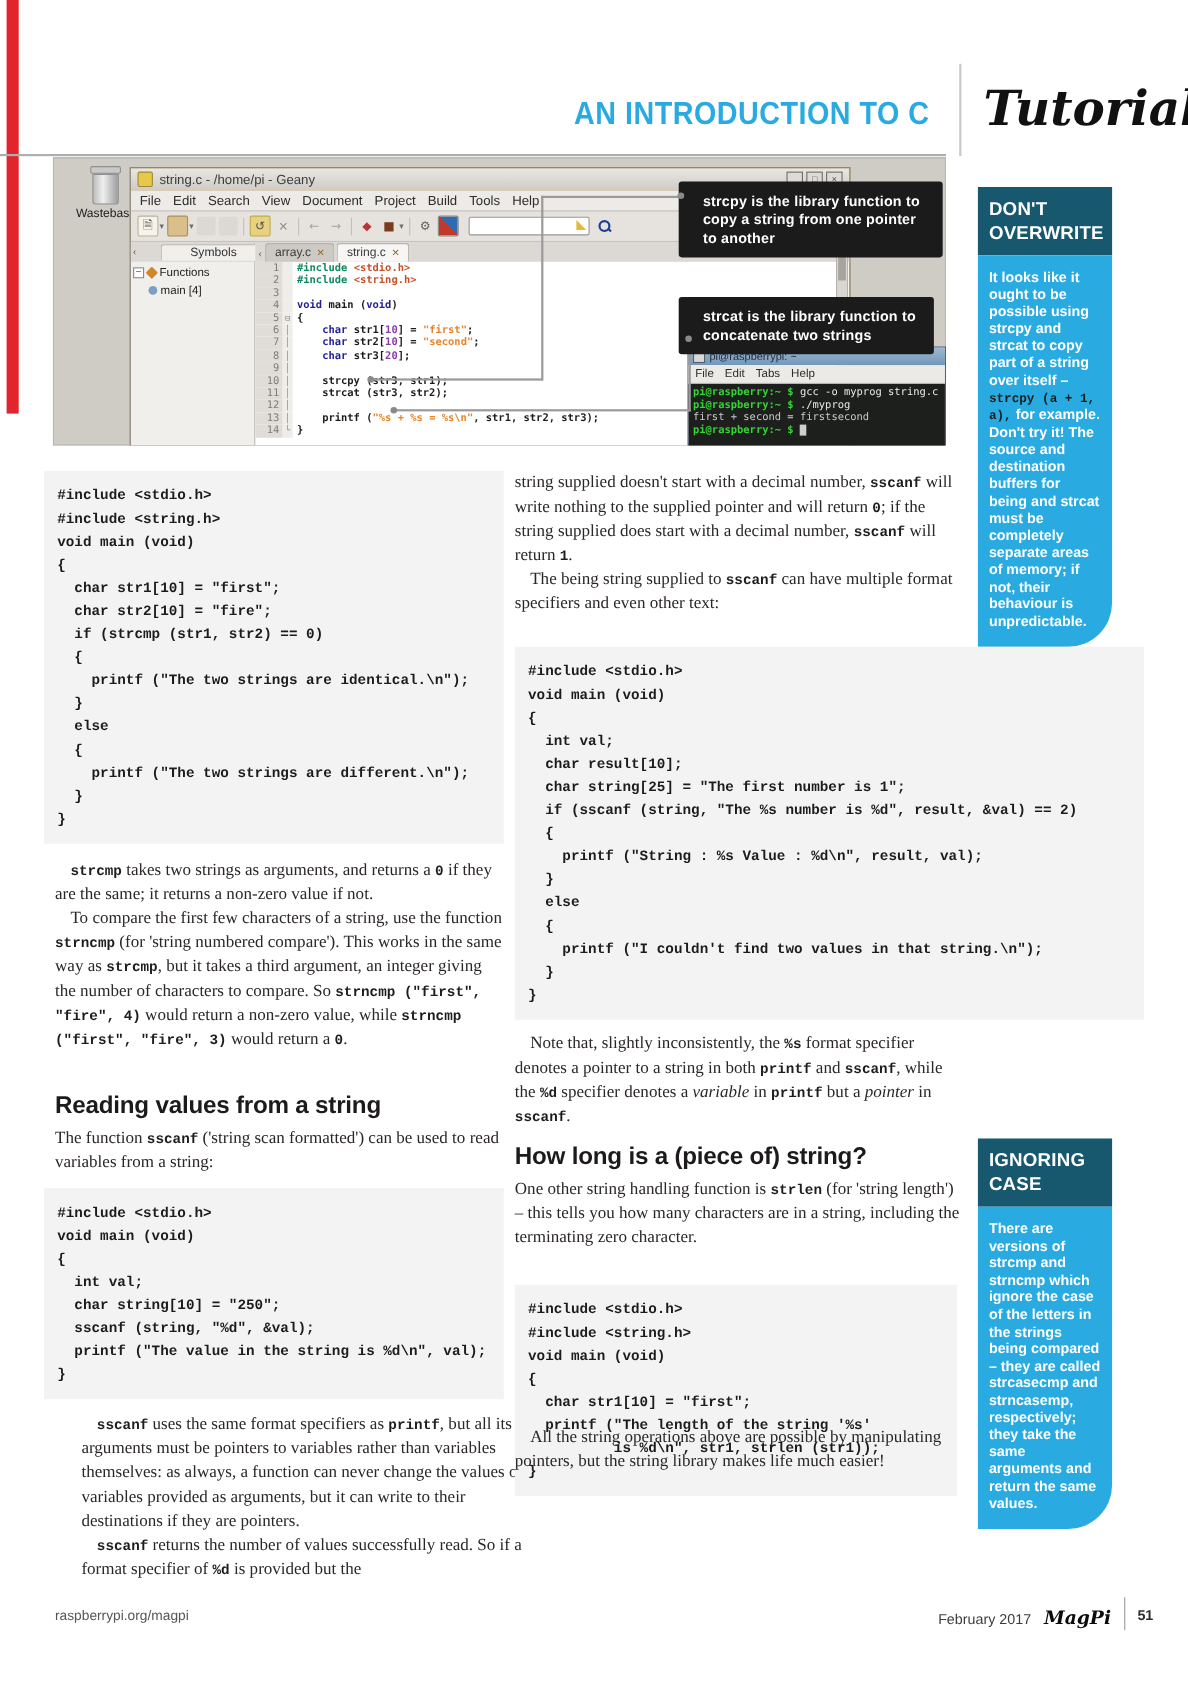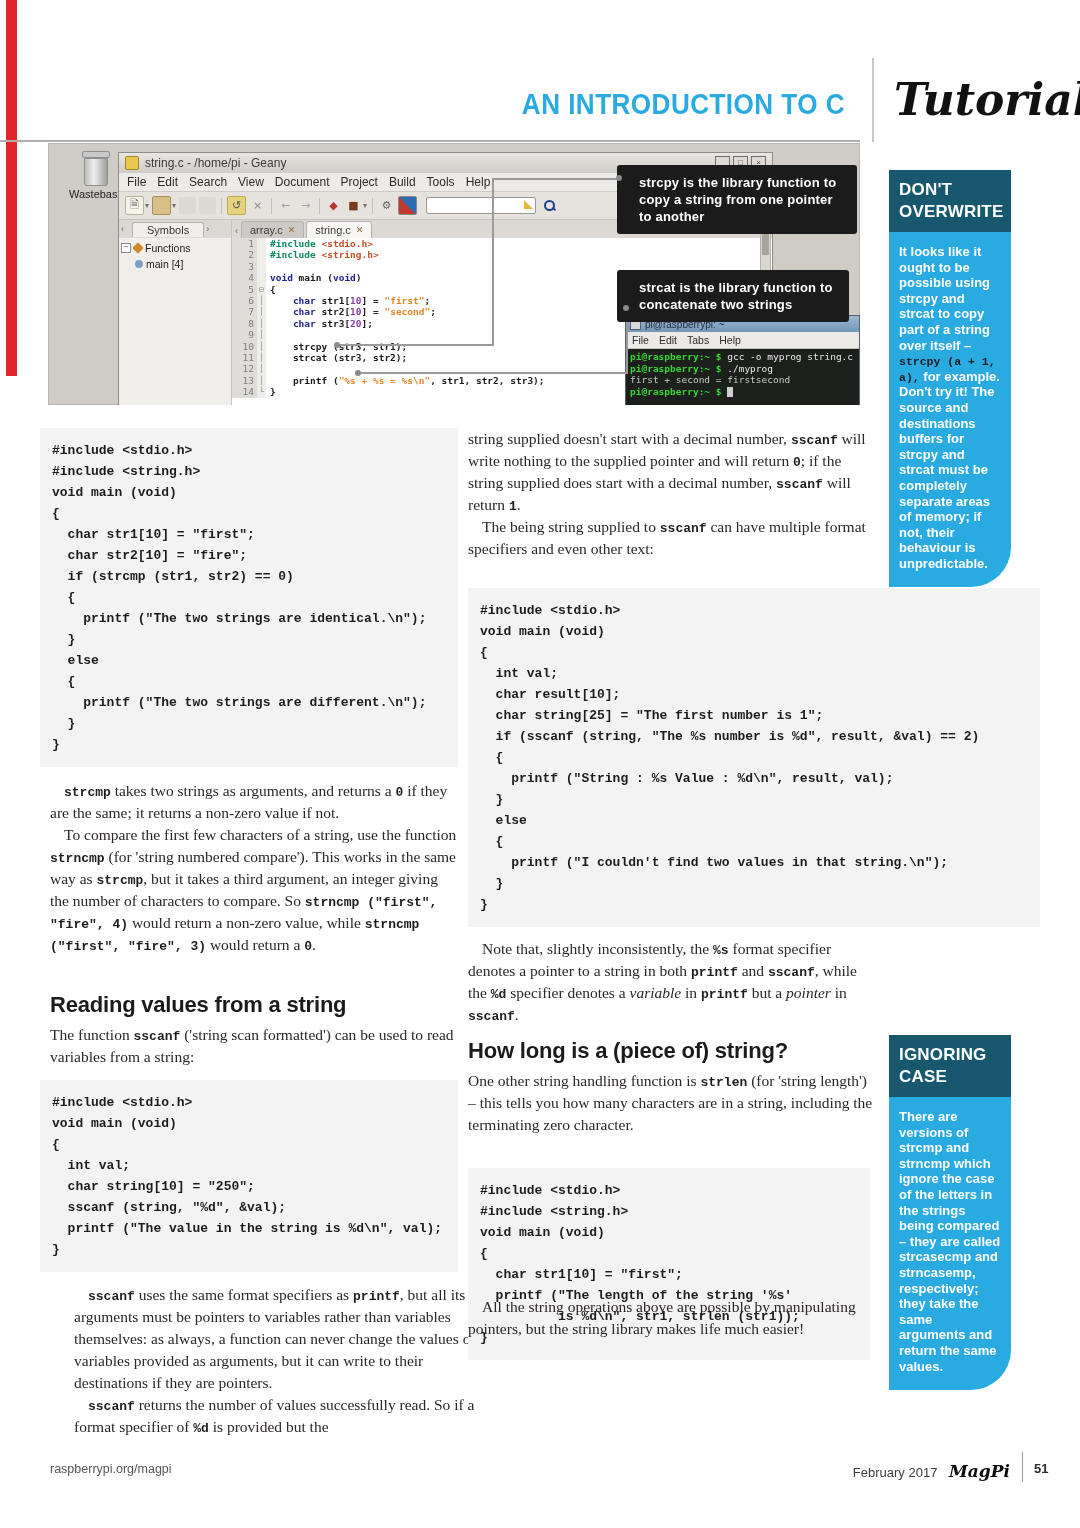--- a/index.html
+++ b/index.html
@@ -54,21 +54,21 @@
             position:relative;}
   .broom{position:absolute;right:2px;top:2px;width:0;height:0;border-left:9px solid #e2b93c;
          border-top:9px solid transparent;}
   .mag{width:13px;height:13px;position:relative;margin-left:4px;}
   .mag::before{content:"";position:absolute;left:1px;top:1px;width:7px;height:7px;border:2px solid #1d3f8f;border-radius:50%;}
   .mag::after{content:"";position:absolute;left:9px;top:9px;width:4px;height:2px;background:#1d3f8f;transform:rotate(45deg);}
 
   .g-body{display:flex;height:186px;}
   .g-side{width:112px;border-right:1px solid #c6c3be;background:#f1efec;}
   .g-side-tabs{height:18px;background:#dcd9d4;display:flex;align-items:center;font:11px "Liberation Sans",sans-serif;color:#333;}
-  .g-side-tab{background:#f1efec;border:1px solid #b5b2ad;border-bottom:none;padding:1px 14px;margin-left:6px;border-radius:3px 3px 0 0;}
+  .g-side-tab{background:#f1efec;border:1px solid #b5b2ad;border-bottom:none;padding:1px 26px;margin-left:20px;border-radius:3px 3px 0 0;}
   .sarr{color:#555;font-size:9px;padding:0 2px;}
   .tree{padding:4px 2px;font:10.5px "Liberation Sans",sans-serif;color:#222;}
   .trow{display:flex;align-items:center;gap:3px;margin-bottom:4px;}
   .texp{width:8px;height:8px;border:1px solid #888;background:#fff;font:7px/7px "DejaVu Sans",sans-serif;text-align:center;color:#444;}
   .tico1{width:8px;height:8px;background:#d2862a;transform:rotate(45deg);border-radius:1px;}
   .tico2{width:8px;height:8px;background:#7d9fc4;border-radius:50%;}
   .indent1{margin-left:14px;}
 
   .g-edit{flex:1;display:flex;flex-direction:column;background:#fff;}
   .g-tabs{height:18px;background:#dcd9d4;display:flex;align-items:flex-end;font:11px "Liberation Sans",sans-serif;}
@@ -277,21 +277,21 @@
           <div class="trow2"><span class="t-prompt">pi@raspberry:~ $ </span><span class="t-text"></span><span class="t-cursor"></span></div>
         </div>
     </div>
 
     <div class="tip tip1">strcpy is the library function to copy a string from one pointer to another</div>
     <div class="tip tip2">strcat is the library function to concatenate two strings</div>
   </div>
 
   <div class="sbox" style="top:170px;">
     <div class="sbox-h">DON'T OVERWRITE</div>
-    <div class="sbox-b"><span class="sg-t">It looks like it ought to be possible using strcpy and strcat to copy part of a string over itself – </span><span class="sg-c">strcpy (a + 1, a),</span><span class="sg-t"> for example. Don't try it! The source and destinations buffers for strcpy and strcat must be completely separate areas of memory; if not, their behaviour is unpredictable.</span></div>
+    <div class="sbox-b"><span class="sg-t">It looks like it ought to be possible using strcpy and strcat to copy part of a string over itself – </span><span class="sg-c">strcpy (a + 1, a),</span><span class="sg-t"> for example. Don't try it! The source and destination buffers for being and strcat must be completely separate areas of memory; if not, their behaviour is unpredictable.</span></div>
   </div>
   <div class="sbox" style="top:1035px;">
     <div class="sbox-h">IGNORING CASE</div>
     <div class="sbox-b"><span class="sg-t">There are versions of strcmp and strncmp which ignore the case of the letters in the strings being compared – they are called strcasecmp and strncasemp, respectively; they take the same arguments and return the same values.</span></div>
   </div>
 
   <pre class="codeblock" style="left:40px;top:428px;width:418px;">#include &lt;stdio.h&gt;
 #include &lt;string.h&gt;
 void main (void)
 {

